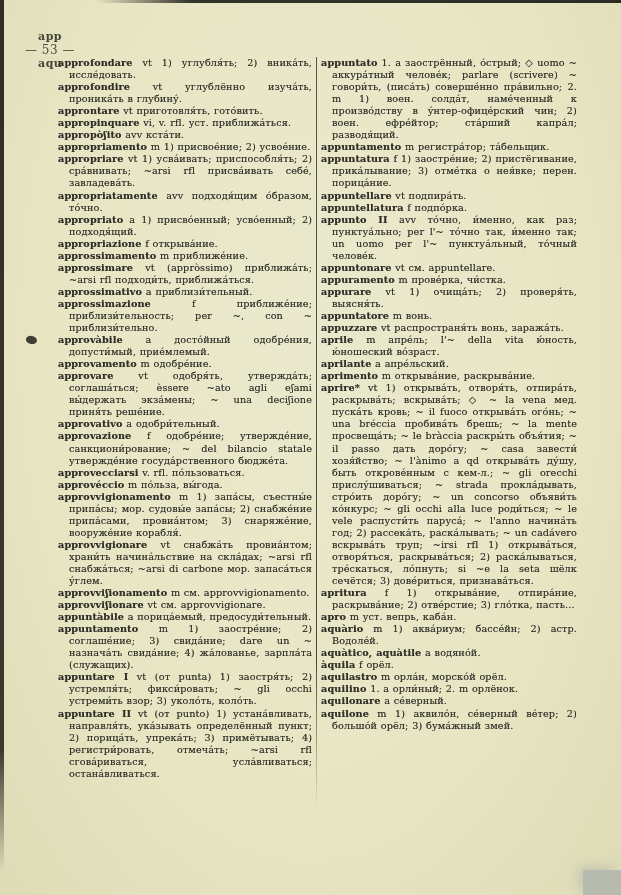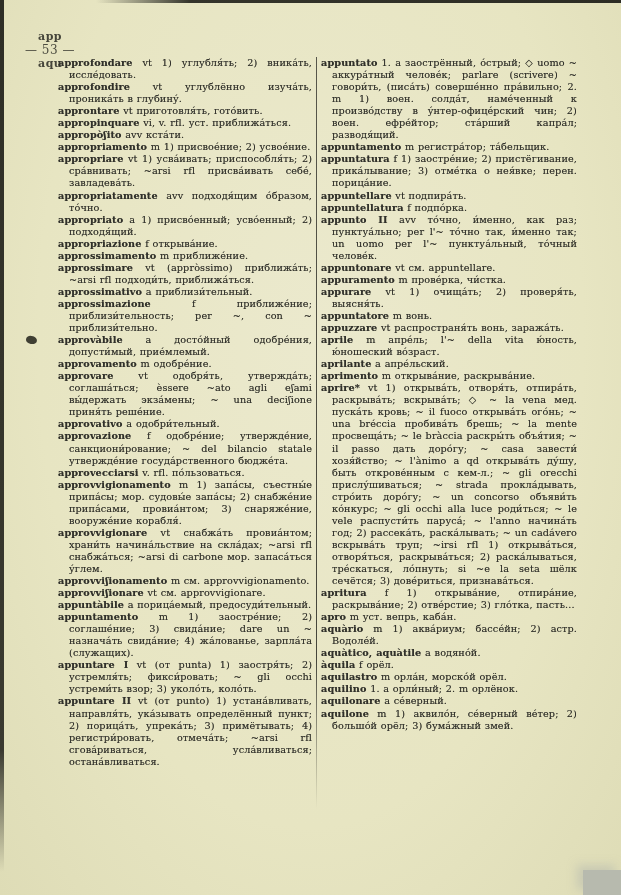--- a/index.html
+++ b/index.html
@@ -111,20 +111,21 @@
       <p class="entry"><span class="head">approssimamento</span><span> m приближе́ние.</span></p>
       <p class="entry"><span class="head">approssimare</span><span> vt (appròssimo) приближа́ть; ~arsi rfl подходи́ть, приближа́ться.</span></p>
       <p class="entry"><span class="head">approssimativo</span><span> a приблизи́тельный.</span></p>
       <p class="entry"><span class="head">approssimazione</span><span> f приближе́ние; приблизи́тельность; per ~, con ~ приблизи́тельно.</span></p>
       <p class="entry"><span class="head">approvàbile</span><span> a досто́йный одобре́ния, допусти́мый, прие́млемый.</span></p>
       <p class="entry"><span class="head">approvamento</span><span> m одобре́ние.</span></p>
       <p class="entry"><span class="head">approvare</span><span> vt одобря́ть, утвержда́ть; соглаша́ться; èssere ~ato agli eʃami вы́держать экза́мены; ~ una deciʃione приня́ть реше́ние.</span></p>
       <p class="entry"><span class="head">approvativo</span><span> a одобри́тельный.</span></p>
       <p class="entry"><span class="head">approvazione</span><span> f одобре́ние; утвержде́ние, санкциони́рование; ~ del bilancio statale утвержде́ние госуда́рственного бюдже́та.</span></p>
       <p class="entry"><span class="head">approvecciarsi</span><span> v. rfl. по́льзоваться.</span></p>
+      <p class="entry"><span class="head">approvéccio</span><span> m по́льза, вы́года.</span></p>
       <p class="entry"><span class="head">approvvigionamento</span><span> m 1) запа́сы, съестны́е припа́сы; мор. судовы́е запа́сы; 2) снабже́ние припа́сами, провиа́нтом; 3) снаряже́ние, вооруже́ние корабля́.</span></p>
       <p class="entry"><span class="head">approvvigionare</span><span> vt снабжа́ть провиа́нтом; храни́ть начина́льствие на скла́дах; ~arsi rfl снабжа́ться; ~arsi di carbone мор. запаса́ться у́глем.</span></p>
       <p class="entry"><span class="head">approvviʃionamento</span><span> m см. approvvigionamento.</span></p>
       <p class="entry"><span class="head">approvviʃionare</span><span> vt см. approvvigionare.</span></p>
       <p class="entry"><span class="head">appuntàbile</span><span> a порица́емый, предосуди́тельный.</span></p>
       <p class="entry"><span class="head">appuntamento</span><span> m 1) заостре́ние; 2) соглаше́ние; 3) свида́ние; dare un ~ назнача́ть свида́ние; 4) жа́лованье, зарпла́та (служащих).</span></p>
       <p class="entry"><span class="head">appuntare I</span><span> vt (от punta) 1) заостря́ть; 2) устремля́ть; фикси́ровать; ~ gli occhi устреми́ть взор; 3) уколо́ть, коло́ть.</span></p>
       <p class="entry"><span class="head">appuntare II</span><span> vt (от punto) 1) устана́вливать, направля́ть, ука́зывать определённый пункт; 2) порица́ть, упрека́ть; 3) примётывать; 4) регистри́ровать, отмеча́ть; ~arsi rfl сгова́риваться, усла́вливаться; остана́вливаться.</span></p>
     </div>
   <div class="colrule"></div>

